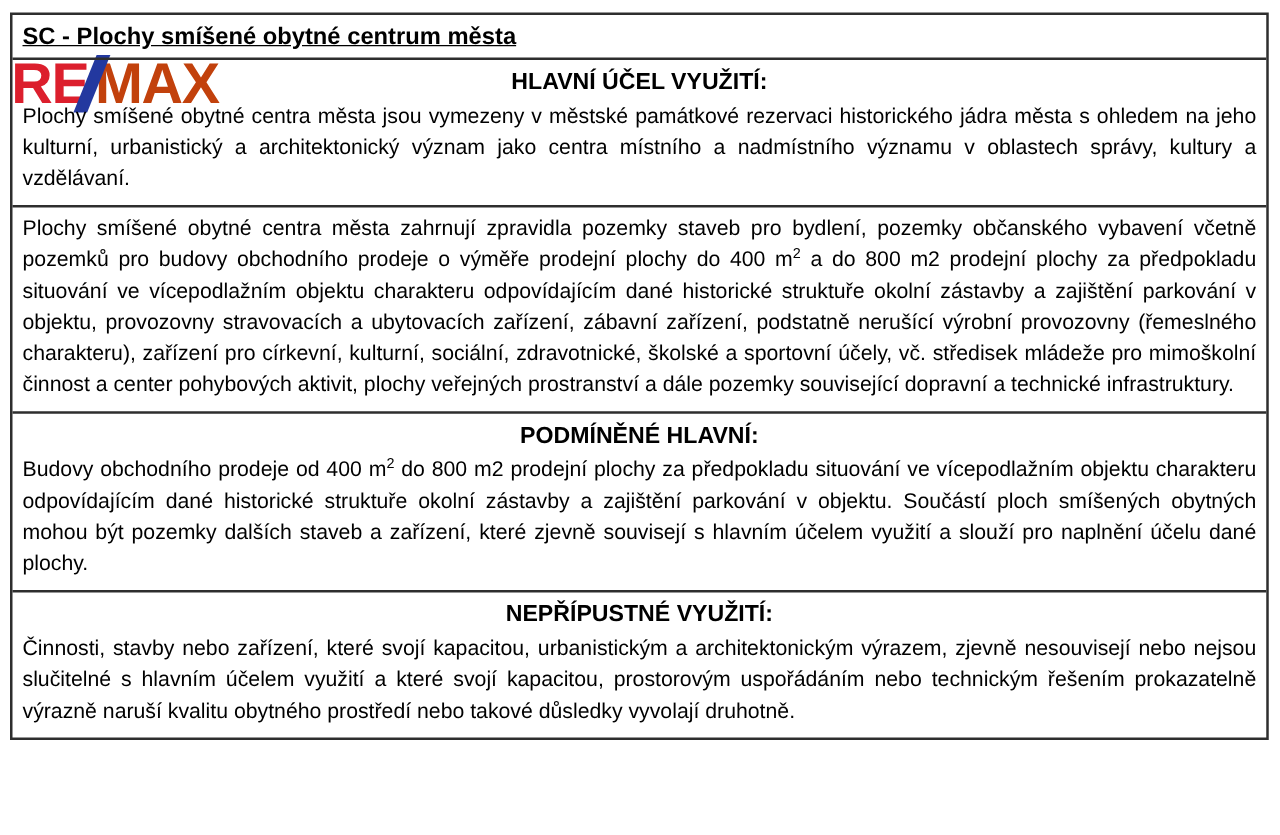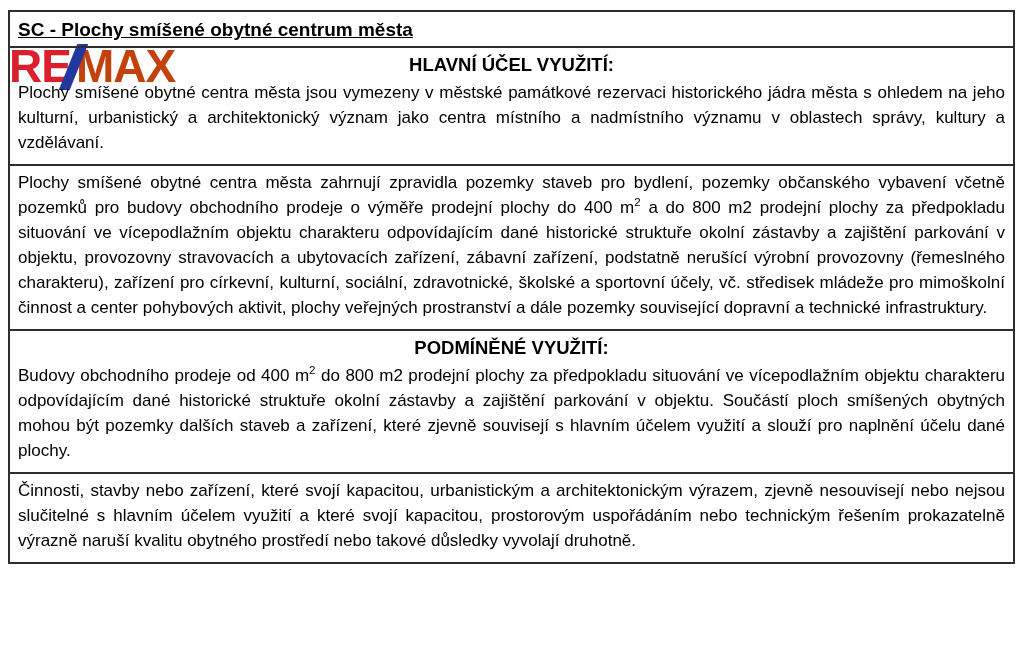--- a/index.html
+++ b/index.html
@@ -95,23 +95,24 @@
       <div class="section">
         <div class="section-heading">HLAVNÍ ÚČEL VYUŽITÍ:</div>
         <p class="section-body">Plochy smíšené obytné centra města jsou vymezeny v městské památkové rezervaci historického jádra města s ohledem na jeho kulturní, urbanistický a architektonický význam jako centra místního a nadmístního významu v oblastech správy, kultury a vzdělávaní.</p>
       </div>
 
       <div class="section">
         <p class="section-body"><span>Plochy smíšené obytné centra města zahrnují zpravidla pozemky staveb pro bydlení, pozemky občanského vybavení včetně pozemků pro budovy obchodního prodeje o výměře prodejní plochy do 400 m</span><sup>2</sup><span> a do 800 m2 prodejní plochy za předpokladu situování ve vícepodlažním objektu charakteru odpovídajícím dané historické struktuře okolní zástavby a zajištění parkování v objektu, provozovny stravovacích a ubytovacích zařízení, zábavní zařízení, podstatně nerušící výrobní provozovny (řemeslného charakteru), zařízení pro církevní, kulturní, sociální, zdravotnické, školské a sportovní účely, vč. středisek mládeže pro mimoškolní činnost a center pohybových aktivit, plochy veřejných prostranství a dále pozemky související dopravní a technické infrastruktury.</span></p>
       </div>
 
       <div class="section">
-        <div class="section-heading">PODMÍNĚNÉ VYUŽITÍ:</div>
+        <div class="section-heading">PODMÍNĚNÉ HLAVNÍ:</div>
         <p class="section-body"><span>Budovy obchodního prodeje od 400 m</span><sup>2</sup><span> do 800 m2 prodejní plochy za předpokladu situování ve vícepodlažním objektu charakteru odpovídajícím dané historické struktuře okolní zástavby a zajištění parkování v objektu. Součástí ploch smíšených obytných mohou být pozemky dalších staveb a zařízení, které zjevně souvisejí s hlavním účelem využití a slouží pro naplnění účelu dané plochy.</span></p>
       </div>
 
       <div class="section">
+        <div class="section-heading">NEPŘÍPUSTNÉ VYUŽITÍ:</div>
         <p class="section-body">Činnosti, stavby nebo zařízení, které svojí kapacitou, urbanistickým a architektonickým výrazem, zjevně nesouvisejí nebo nejsou slučitelné s hlavním účelem využití a které svojí kapacitou, prostorovým uspořádáním nebo technickým řešením prokazatelně výrazně naruší kvalitu obytného prostředí nebo takové důsledky vyvolají druhotně.</p>
       </div>
 
     </div>
   </div>
 </div>
 
 </body></html>

